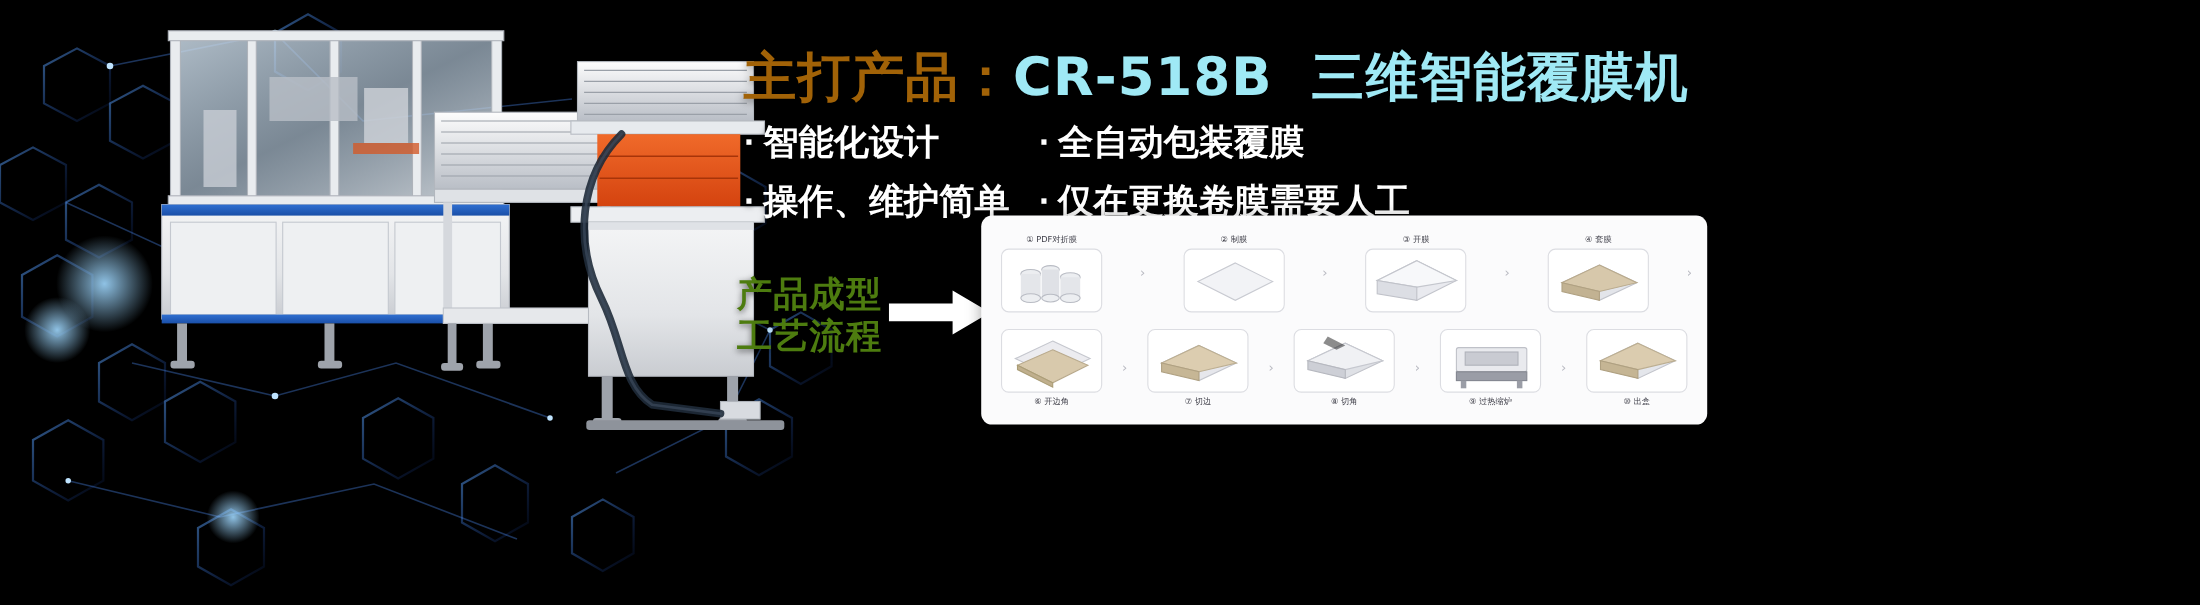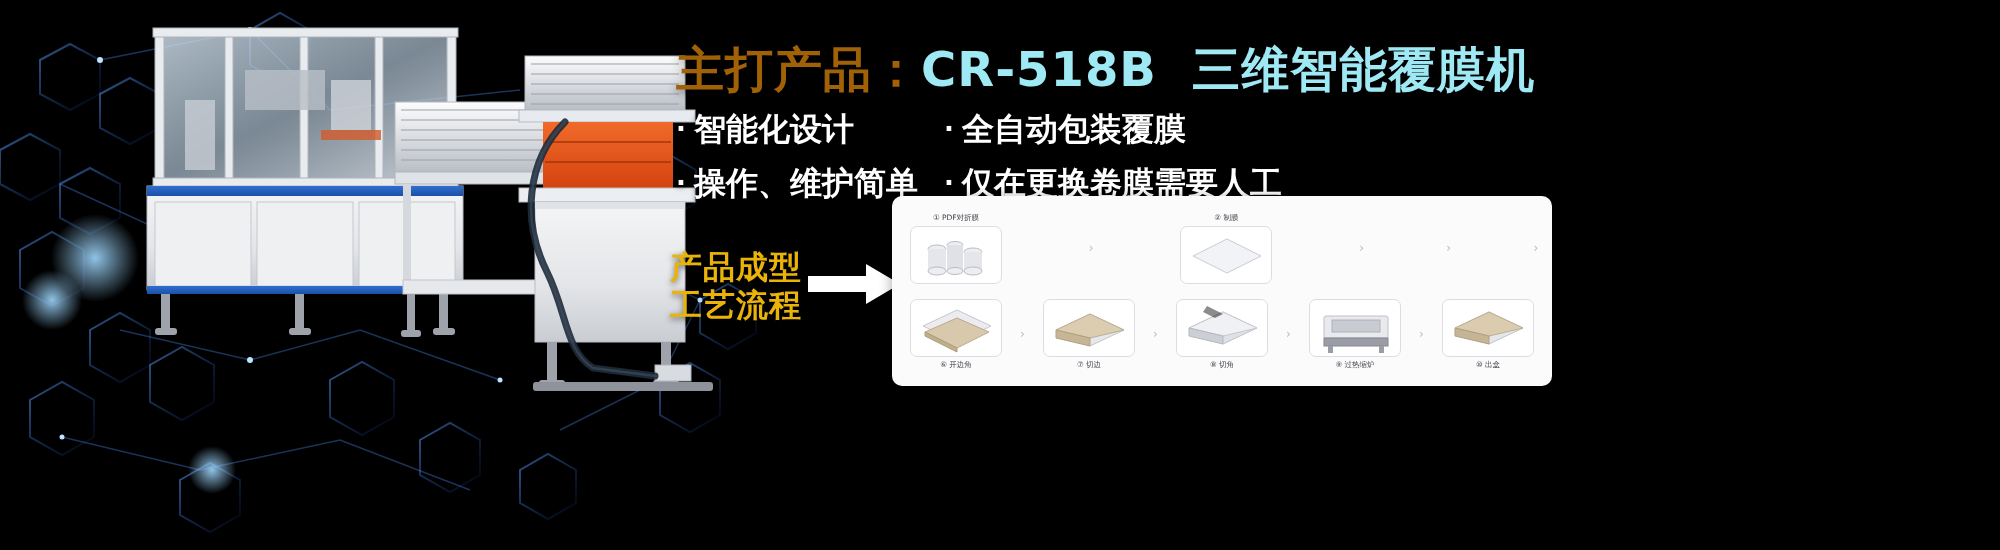--- a/index.html
+++ b/index.html
@@ -66,21 +66,21 @@
   .bc1 { width: 268px; }
   .bc2 { width: 330px; }
 
   
   #flowlabel {
     position: absolute;
     left: 10px; top: 248px;
     width: 230px;
   }
   #flowlabel .l {
-    color: #eab308;
+    color: #4d7c0f;
     font-size: 32px;
     font-weight: 700;
     line-height: 38px;
     letter-spacing: 1px;
     text-shadow: 0 2px 6px rgba(0,0,0,0.6);
   }
   #arrow {
     position: absolute;
     left: 148px; top: 262px;
     width: 92px; height: 44px;
@@ -370,23 +370,43 @@
           <div class="cap"><span>②</span> <span>制膜</span></div>
           <div class="box">
             <svg viewBox="0 0 92 58" width="92" height="58">
               <polygon points="46,12 80,29 46,46 12,29" fill="#f2f3f6" stroke="#c8cad1"></polygon>
             </svg>
           </div>
         </div>
 
         <div class="sep">›</div>
 
-
-        <div class="sep">›</div>
-
+        <div class="step top">
+          <div class="cap"><span>③</span> <span>开膜</span></div>
+          <div class="box">
+            <svg viewBox="0 0 92 58" width="92" height="58">
+              <polygon points="46,10 82,28 46,46 10,28" fill="#e9eaef" stroke="#c4c6cd"></polygon>
+              <polygon points="46,10 82,28 46,34 10,28" fill="#f7f8fa" stroke="#c4c6cd"></polygon>
+              <polygon points="10,28 46,34 46,46 10,40" fill="#dcdee4" stroke="#c0c2c9"></polygon>
+            </svg>
+          </div>
+        </div>
+
+        <div class="sep">›</div>
+
+        <div class="step top">
+          <div class="cap"><span>④</span> <span>套膜</span></div>
+          <div class="box">
+            <svg viewBox="0 0 92 58" width="92" height="58">
+              <polygon points="46,14 80,30 46,46 12,30" fill="#e3e5ea" stroke="#c2c4cb"></polygon>
+              <polygon points="46,14 80,30 46,38 12,30" fill="#d7c8ab" stroke="#b9aa8d"></polygon>
+              <polygon points="12,30 46,38 46,46 12,38" fill="#c2b292" stroke="#b0a182"></polygon>
+            </svg>
+          </div>
+        </div>
 
         <div class="sep">›</div>
 
       </div>
 
       <div class="flowrow">
 
         <div class="step bot">
           <div class="box">
             <svg viewBox="0 0 92 58" width="92" height="58">

